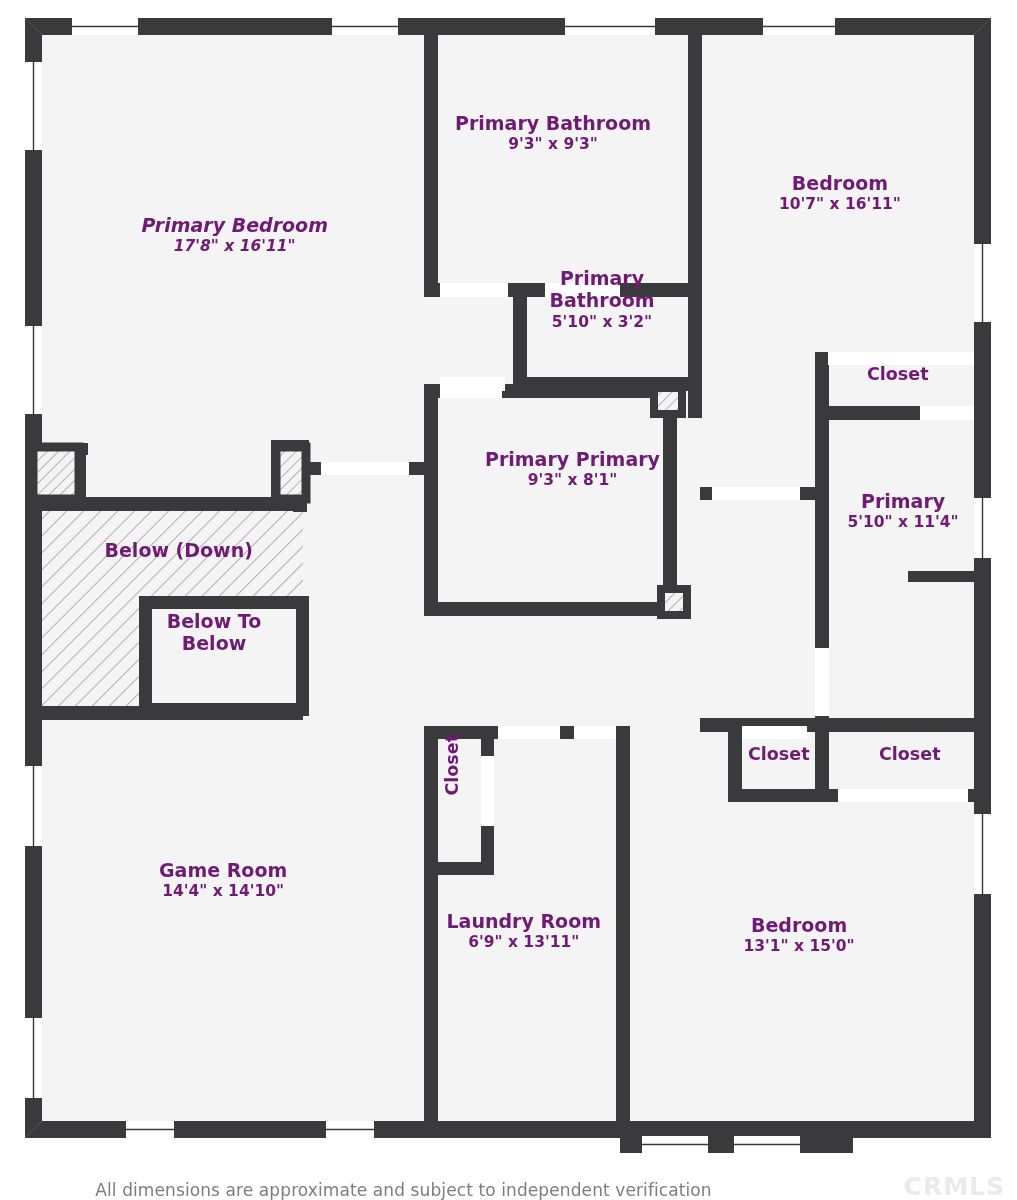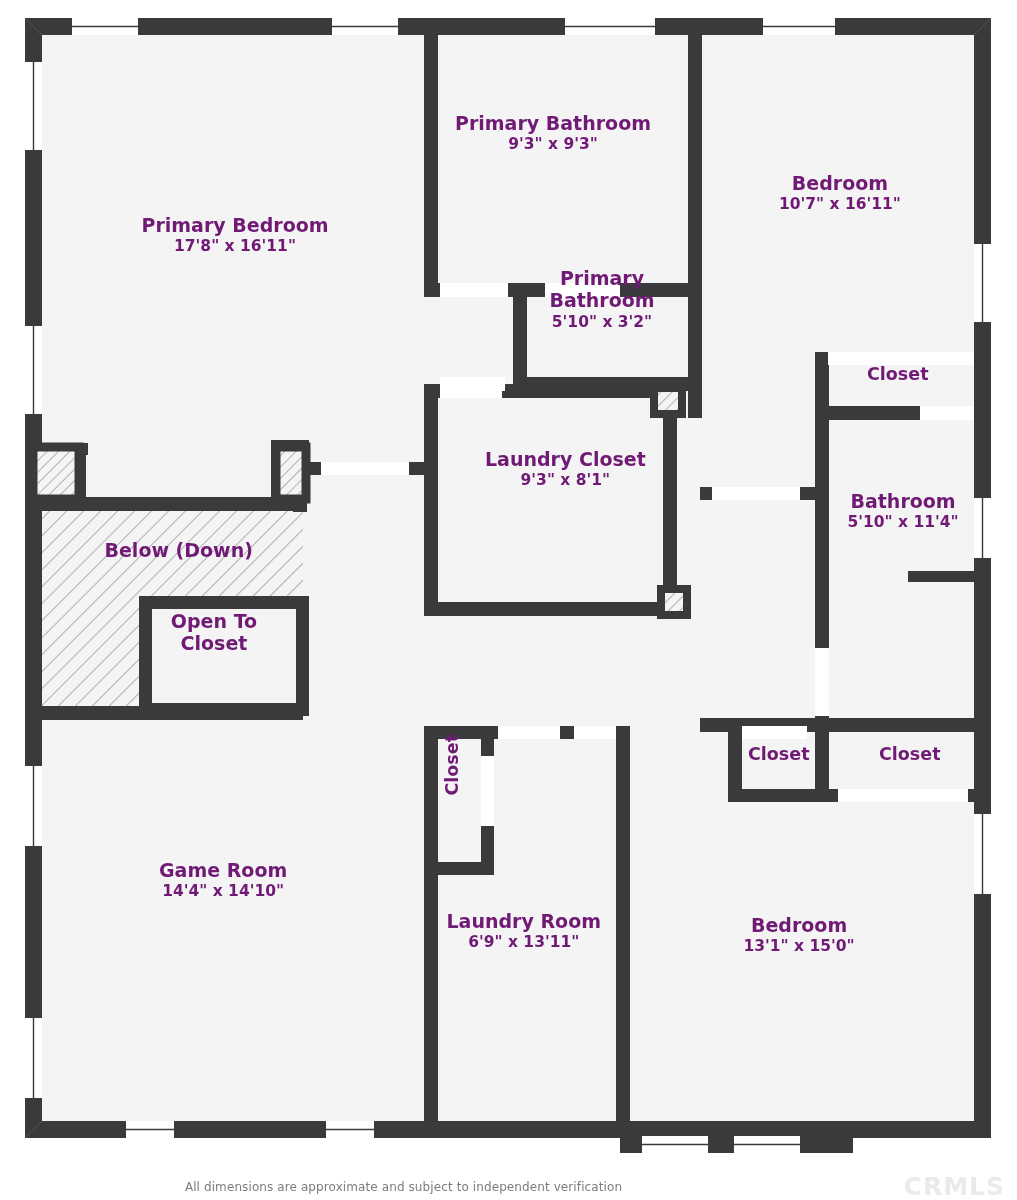--- a/index.html
+++ b/index.html
@@ -23,21 +23,21 @@
     width: 1017px;
     height: 1200px;
   }
 
   .footer-note {
     position: absolute;
     left: 0;
     top: 1180px;
     width: 807px;
     text-align: center;
-    font-size: 12px;
+    font-size: 17px;
     color: #7d7d7d;
     font-family: "DejaVu Sans", "Liberation Sans", sans-serif;
     letter-spacing: 0.1px;
   }
 
   .watermark {
     position: absolute;
     right: 12px;
     top: 1172px;
     font-size: 25px;
@@ -343,52 +343,52 @@
   </g>
 
   <g opacity="0.55">
     <line x1="25" y1="18" x2="42" y2="35" stroke="#6a6a6c" stroke-width="1"></line>
     <line x1="991" y1="18" x2="974" y2="35" stroke="#6a6a6c" stroke-width="1"></line>
     <line x1="25" y1="1138" x2="42" y2="1121" stroke="#6a6a6c" stroke-width="1"></line>
   </g>
 </svg>
 
 <div id="labels">
-    <div class="room-label" style="left: 141.5px; top: 214px;">
+    <div class="room-label" style="left: 141.5px; top: 214px; font-style: italic;">
       <span class="rname">Primary Bedroom</span>
       <span class="rdim">17'8" x 16'11"</span>
     </div>
     <div class="room-label" style="left: 455px; top: 112px;">
       <span class="rname">Primary Bathroom</span>
       <span class="rdim">9'3" x 9'3"</span>
     </div>
     <div class="room-label" style="left: 779px; top: 172px;">
       <span class="rname">Bedroom</span>
       <span class="rdim">10'7" x 16'11"</span>
     </div>
     <div class="room-label wrap" style="width: 150px; left: 527px; top: 267px;">
       <span class="rname">Primary Bathroom</span>
       <span class="rdim">5'10" x 3'2"</span>
     </div>
     <div class="room-label closet" style="left: 867px; top: 363.5px;">
       <span class="rname">Closet</span>
     </div>
     <div class="room-label" style="left: 485px; top: 448px;">
-      <span class="rname">Laundry Closet</span>
+      <span class="rname">Primary Primary</span>
       <span class="rdim">9'3" x 8'1"</span>
     </div>
     <div class="room-label" style="left: 847.5px; top: 490px;">
-      <span class="rname">Bathroom</span>
+      <span class="rname">Primary</span>
       <span class="rdim">5'10" x 11'4"</span>
     </div>
     <div class="room-label" style="left: 104.5px; top: 539px;">
       <span class="rname">Below (Down)</span>
     </div>
     <div class="room-label wrap" style="width: 150px; left: 139px; top: 609.5px;">
-      <span class="rname">Open To Closet</span>
+      <span class="rname">Below To Below</span>
     </div>
     <div class="room-label closet" style="left: 748px; top: 743.5px;">
       <span class="rname">Closet</span>
     </div>
     <div class="room-label closet" style="left: 879px; top: 743.5px;">
       <span class="rname">Closet</span>
     </div>
     <div class="room-label closet vertical" style="left: 441.5px; top: 734px;">
       <span class="rname">Closet</span>
     </div>

